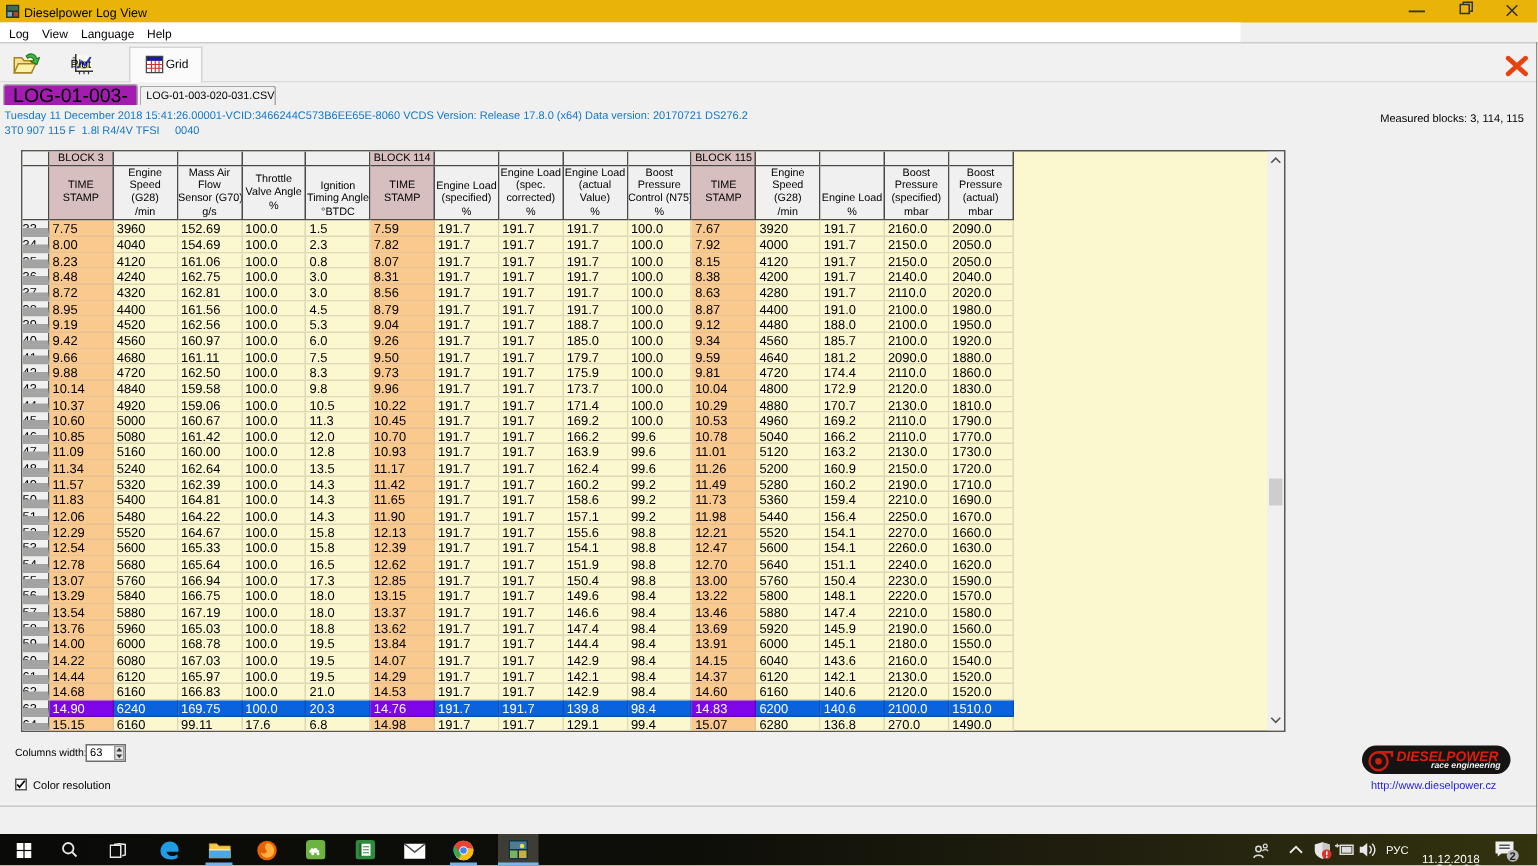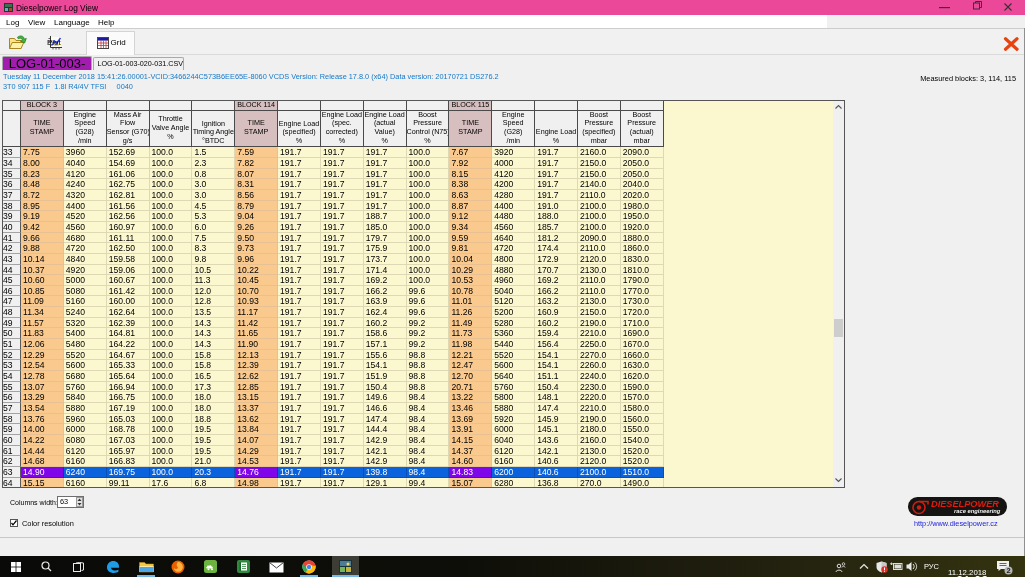--- a/index.html
+++ b/index.html
@@ -1,46 +1,46 @@
 <!DOCTYPE html>
 <html><head><meta charset="utf-8"><style>
 *{margin:0;padding:0;box-sizing:border-box}
 html,body{width:1025px;height:577px;overflow:hidden}
 body{position:relative;font-family:"Liberation Sans",sans-serif;background:#f0f0f0}
 .abs{position:absolute}
 
-#gridpanel{position:absolute;left:2px;top:100px;width:843px;height:388px;
+#gridpanel{position:absolute;left:14px;top:100px;width:843px;height:388px;
   background:#fbf7cf;border:1px solid #565656;overflow:hidden}
 #tbl{position:absolute;left:0;top:0;display:grid;
   grid-template-columns:18px repeat(15,42.85px);
   grid-template-rows:9.5px 36.8px repeat(32,10.66px);
   font-size:8.6px;line-height:10.4px;white-space:nowrap;color:#000}
 #tbl>div{overflow:hidden;padding-left:2px;border-right:1px solid #ded8b5;border-bottom:1px solid #ded8b5}
-#tbl .rn{background:#f0f0f0;border-right:1px solid #5a5a5a;border-bottom:1px solid #a3a3a3;
+#tbl .rn{background:#f0f0f0;border-right:1px solid #5a5a5a;border-bottom:6px solid #a3a3a3;
   padding:0 13px 0 0;text-align:center}
 #tbl .h1,#tbl .h2{background:#f0f0f0;border-right:1px solid #4a4a4a;border-bottom:1px solid #4a4a4a;
   font-size:7.2px;line-height:8.9px;text-align:center;padding:0;
   display:flex;flex-direction:column;justify-content:center;align-items:center}
 #tbl .h1{line-height:8px}
 #tbl .h2.tp{justify-content:flex-end}
 #tbl .h2.sb{justify-content:center}
 #tbl .h2>div{width:100%}
 #tbl .pk{background:#d8bfbf}
 #tbl .ts{background:#f9c98e;border-right-color:#e7c194;border-bottom-color:#e7c194}
 #tbl .d{background:#fbf7cf}
 #tbl .sp{background:#7e06e8;color:#fff;border-right-color:#6a00c0;border-bottom-color:#6a00c0}
 #tbl .sb2{background:#0a62dd;color:#fff;border-right-color:#0850b8;border-bottom-color:#0850b8}
 
 #vsb{position:absolute;right:0;top:0;width:11px;height:100%;background:#f0f0f0}
 #vsb .thumb{position:absolute;left:1px;width:9px;background:#cdcdcd}
 #vsb .ar{position:absolute;left:0;width:11px;height:11px;color:#505050;font-size:8px;
   line-height:11px;text-align:center}
 </style></head><body>
 
-<div class="abs" style="left:0;top:0;width:1025px;height:15px;background:#ec4899">
+<div class="abs" style="left:0;top:0;width:1025px;height:15px;background:#eab308">
  <svg class="abs" style="left:4px;top:3px" width="9" height="9">
    <rect x="0" y="0" width="9" height="9" fill="#1d3a2a"></rect>
    <rect x="1" y="1" width="7" height="3" fill="#3f6e53"></rect>
    <rect x="1" y="5" width="3" height="3" fill="#77a3c4"></rect>
    <rect x="5" y="5" width="3" height="3" fill="#b2452c"></rect>
  </svg>
  <span class="abs" style="left:16px;top:2.5px;font-size:8.3px;color:#000">Dieselpower Log View</span>
  <svg class="abs" style="left:939px;top:0" width="12" height="15">
       <rect x="0" y="7" width="11" height="1.2" fill="#333"></rect>
     </svg>
@@ -529,21 +529,21 @@
 <div class="ts">13.07</div>
 <div class="d">5760</div>
 <div class="d">166.94</div>
 <div class="d">100.0</div>
 <div class="d">17.3</div>
 <div class="ts">12.85</div>
 <div class="d">191.7</div>
 <div class="d">191.7</div>
 <div class="d">150.4</div>
 <div class="d">98.8</div>
-<div class="ts">20.71</div>
+<div class="ts">13.00</div>
 <div class="d">5760</div>
 <div class="d">150.4</div>
 <div class="d">2230.0</div>
 <div class="d">1590.0</div>
 <div class="rn">56</div>
 <div class="ts">13.29</div>
 <div class="d">5840</div>
 <div class="d">166.75</div>
 <div class="d">100.0</div>
 <div class="d">18.0</div>

